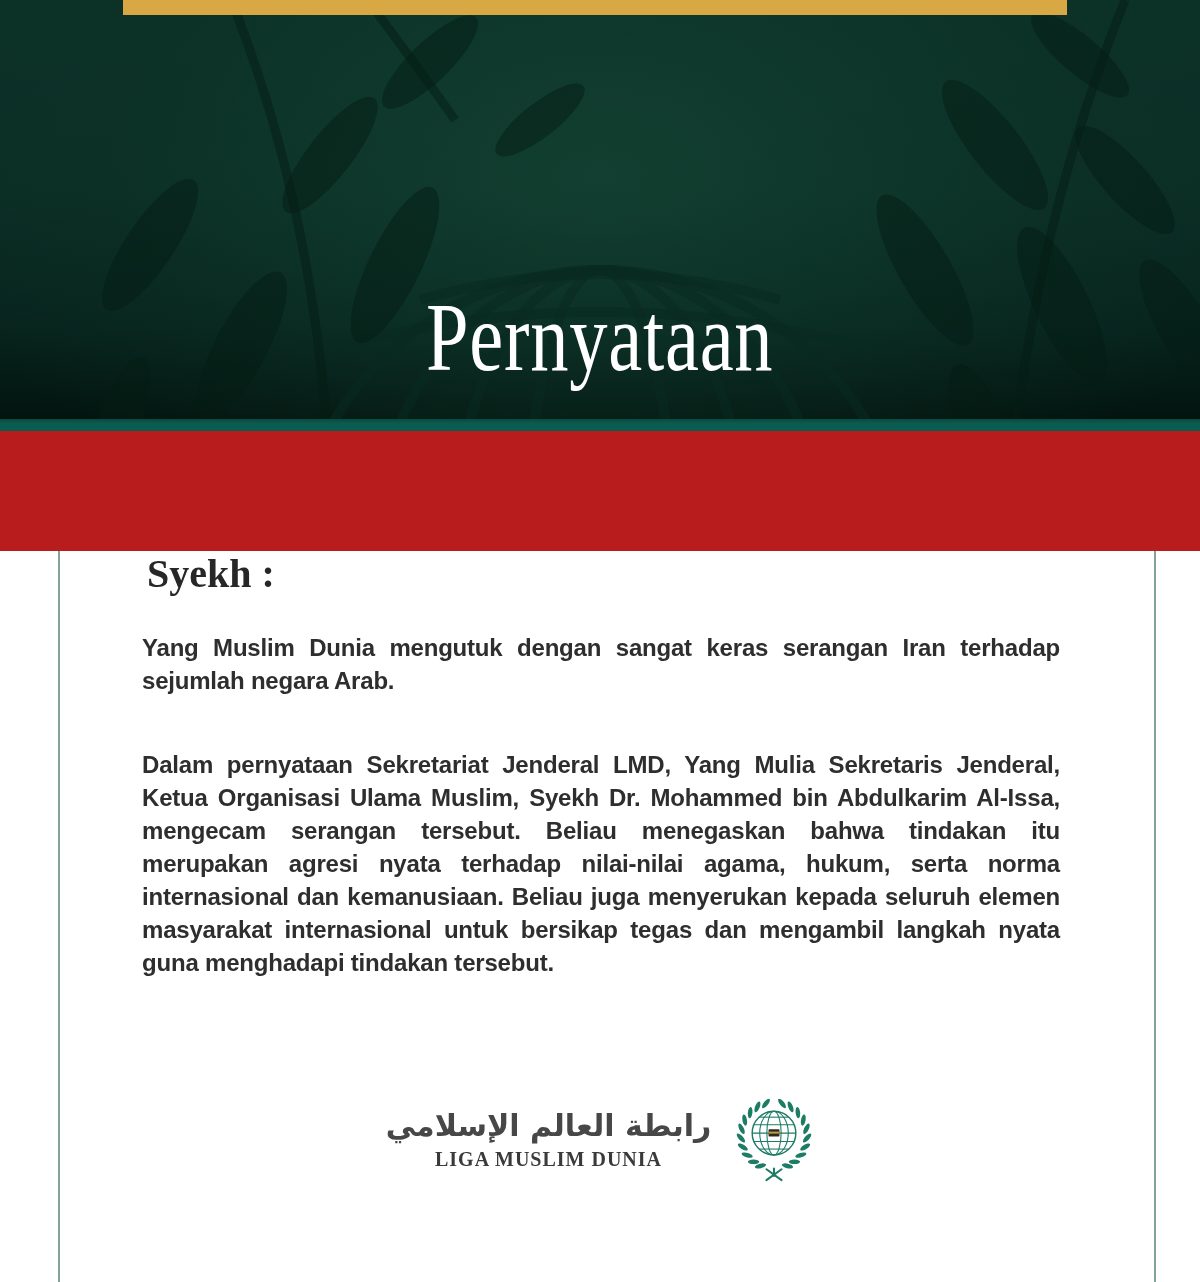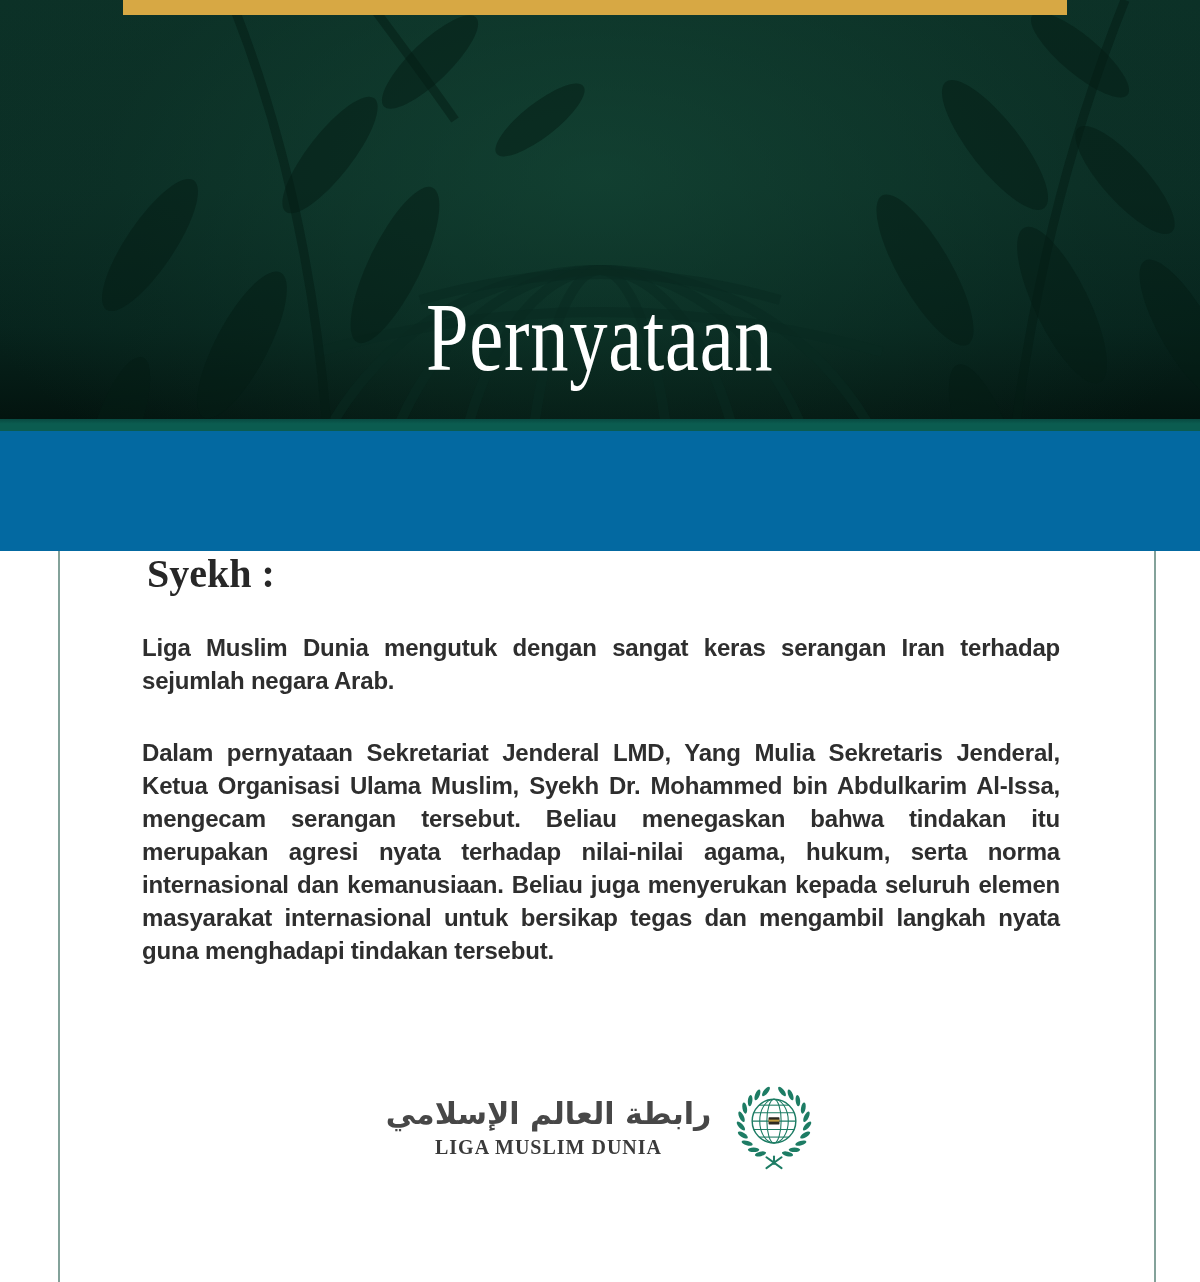--- a/index.html
+++ b/index.html
@@ -2,21 +2,21 @@
 <html style="--gold-bar: #d7a844; --header-green: #0c3127; --header-green-deep: #03140f; --teal-band: #0b5c50; --card-border: #83a29a; --heading-text: #272727; --body-text: #2e2e2e; --title-text: #ffffff; --emblem-green: #1d7c64; --logo-text: #3a3a3a; --kaaba-dark: #2e2a22; --kaaba-gold: #bf9c3f;"><head>
 <meta charset="utf-8">
 <style>
   * { margin: 0; padding: 0; box-sizing: border-box; }
   html, body { background: #ffffff; }
   .page {
     position: relative;
     width: 1200px;
     height: 1282px;
     margin: 0 auto;
-    background: #0369a1;
+    background: #b91c1c;
     overflow: hidden;
     font-family: "Liberation Sans", sans-serif;
   }
 
   
   .hero {
     position: relative;
     width: 100%;
     height: 419px;
     background:
@@ -90,21 +90,21 @@
   .para {
     margin: 34px 0 0 0;
     width: 918px;
     font-size: 24px;
     font-weight: 700;
     line-height: 33px;
     text-align: justify;
     color: var(--body-text, #2e2e2e);
     letter-spacing: -0.2px;
   }
-  .para + .para { margin-top: 39px; }
+  .para + .para { margin-top: 51px; }
 
   
   .logo {
     margin: 112px auto 0 auto;
     width: fit-content;
     display: flex;
     align-items: center;
     gap: 21px;
   }
   .logo-text-col { text-align: center; }
@@ -171,21 +171,21 @@
   </header>
 
   <div class="teal-band"></div>
 
   <main class="sheet">
     <div class="rule rule-left"></div>
     <div class="rule rule-right"></div>
 
     <h2 class="location">Syekh :</h2>
 
-    <p class="para">Liga Muslim Dunia mengutuk dengan sangat keras serangan Iran terhadap sejumlah negara Arab.</p>
+    <p class="para">Yang Muslim Dunia mengutuk dengan sangat keras serangan Iran terhadap sejumlah negara Arab.</p>
 
     <p class="para">Dalam pernyataan Sekretariat Jenderal LMD, Yang Mulia Sekretaris Jenderal, Ketua Organisasi Ulama Muslim, Syekh Dr. Mohammed bin Abdulkarim Al-Issa, mengecam serangan tersebut. Beliau menegaskan bahwa tindakan itu merupakan agresi nyata terhadap nilai-nilai agama, hukum, serta norma internasional dan kemanusiaan. Beliau juga menyerukan kepada seluruh elemen masyarakat internasional untuk bersikap tegas dan mengambil langkah nyata guna menghadapi tindakan tersebut.</p>
 
     <div class="logo">
       <div class="logo-text-col">
         <div class="logo-arabic">رابطة العالم الإسلامي</div>
         <div class="logo-name">LIGA MUSLIM DUNIA</div>
       </div>
       <svg class="emblem" viewBox="0 0 100 114" aria-hidden="true">
         <defs>

